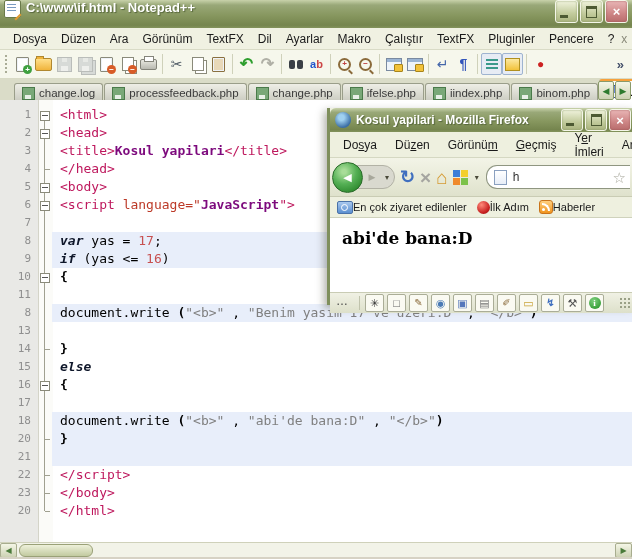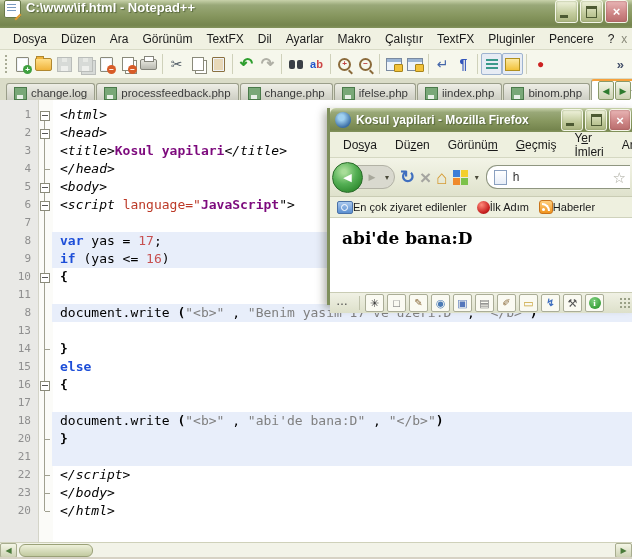--- a/index.html
+++ b/index.html
@@ -49,21 +49,21 @@
   .bino::before,.bino::after{content:"";position:absolute;top:0;width:6px;height:9px;background:#3a3f46;border-radius:2px;}
   .bino::before{left:0;} .bino::after{right:0;}
   .mag{width:9px;height:9px;border:2px solid #8a6a3a;border-radius:50%;position:relative;color:#c04040;font:bold 8px/7px "Liberation Sans",sans-serif;text-align:center;}
   .mag::after{content:"";position:absolute;right:-4px;bottom:-4px;width:5px;height:2px;background:#8a6a3a;transform:rotate(45deg);}
   .win{width:14px;height:11px;background:#eef4fa;border:1px solid #7a8aa0;position:relative;}
   .win::before{content:"";position:absolute;left:0;top:0;right:0;height:3px;background:#9ab4d4;}
   .win::after{content:"";position:absolute;right:-2px;bottom:-2px;width:7px;height:6px;background:#f2c23a;border:1px solid #a8841a;border-radius:1px;}
   .lines3{width:12px;height:10px;background:repeating-linear-gradient(180deg,#3a9a8a 0 2px,transparent 2px 4px);}
   .dmap{width:13px;height:11px;background:linear-gradient(#fce9a0,#f2c23a);border:1px solid #b09020;}
   
-  .npp-tabbar{height:23px;background:#dadcc8;border-bottom:1px solid #9aa086;display:flex;align-items:flex-end;padding:0 6px;position:relative;}
+  .npp-tabbar{height:23px;background:#dadcc8;border-bottom:1px solid #9aa086;display:flex;align-items:flex-end;padding:0 14px;position:relative;}
   .tab{height:18px;display:flex;align-items:center;gap:4px;padding:0 7px;font-size:11.5px;color:#3a3a3a;
        border:1px solid #9a9e8a;border-bottom:none;border-radius:3px 3px 0 0;background:linear-gradient(#eeeee6,#c9cabf);margin-right:1px;white-space:nowrap;}
   .tab.active{background:#fff;height:21px;border-top:2px solid #f executed6a13c;color:#000;}
   .tab.active{border-top:2px solid #f6a13c;}
   .flpt{width:11px;height:11px;background:#79a878;border:1px solid #4a7a4a;position:relative;flex:0 0 auto;}
   .flpt::after{content:"";position:absolute;left:2px;bottom:0;width:6px;height:4px;background:#e8f0e8;}
   .tab.active .flpt{background:#6f86d8;border-color:#3a52a8;}
   .tab.active .flpt::after{background:#eef2ff;}
   .tabscroll{position:absolute;right:1px;bottom:2px;display:flex;gap:1px;}
   .tsb{width:14px;height:17px;border:1px solid #8a9a6a;background:linear-gradient(#f4f6e6,#cdd2b4);display:flex;align-items:center;justify-content:center;
@@ -77,22 +77,22 @@
   .ln{width:38px;flex:0 0 38px;text-align:right;padding-right:7px;box-sizing:border-box;
       font:11px/18px "DejaVu Sans Mono",monospace;color:#8f8f8f;}
   .fold{width:14px;flex:0 0 14px;position:relative;}
   .fold .v{position:absolute;left:6px;top:0;bottom:0;width:1px;background:#a0a090;}
   .cl.f-first .fold .v{top:9px;} .cl.f-last .fold .v{bottom:9px;}
   .mk-box{position:absolute;left:2px;top:5px;width:8px;height:8px;background:#fff;border:1px solid #8a8a7a;z-index:1;}
   .mk-box::after{content:"";position:absolute;left:1px;right:1px;top:3px;height:1px;background:#555;}
   .mk-tick{position:absolute;left:7px;top:9px;width:5px;height:1px;background:#a0a090;}
   .code{flex:1;font:13px/18px "DejaVu Sans Mono",monospace;padding-left:8px;white-space:pre;color:#000;}
   .cl.hl .code{background:#e8eefa;}
-  .tag{color:#000000;font-style:italic;} .attr{color:#bc3a28;} .val{color:#7d0a7d;font-weight:bold;}
-  .kw{color:#1d4ed8;font-weight:bold;} .num{color:#c75050;}
+  .tag{color:#be185d;} .attr{color:#bc3a28;} .val{color:#7d0a7d;font-weight:bold;}
+  .kw{color:#0f172a;font-weight:bold;font-style:italic;} .num{color:#c75050;}
   .str{color:#808080;} .brace{font-weight:bold;color:#000;} .pln{color:#000;}
   
   .hscroll{position:absolute;left:0;right:0;bottom:2px;height:14px;background:#f2f3e8;border-top:1px solid #cfd1ba;display:flex;align-items:center;}
   .hsb{width:15px;height:13px;border:1px solid #a8ad8f;background:linear-gradient(#f4f6e6,#cdd2b4);color:#4a7a3a;
        font-size:8px;display:flex;align-items:center;justify-content:center;border-radius:2px;flex:0 0 auto;}
   .hthumb{width:72px;height:11px;margin-left:2px;border:1px solid #9aa178;border-radius:6px;background:linear-gradient(#eef1da,#c2caa0);}
   .htrack{flex:1;} .hsb.right{margin-left:auto;}
   .bottomstrip{position:absolute;left:0;right:0;bottom:0;height:2px;background:#d6d2c4;}
   
   .ff{position:absolute;left:327px;top:108px;width:305px;height:194px;z-index:5;

